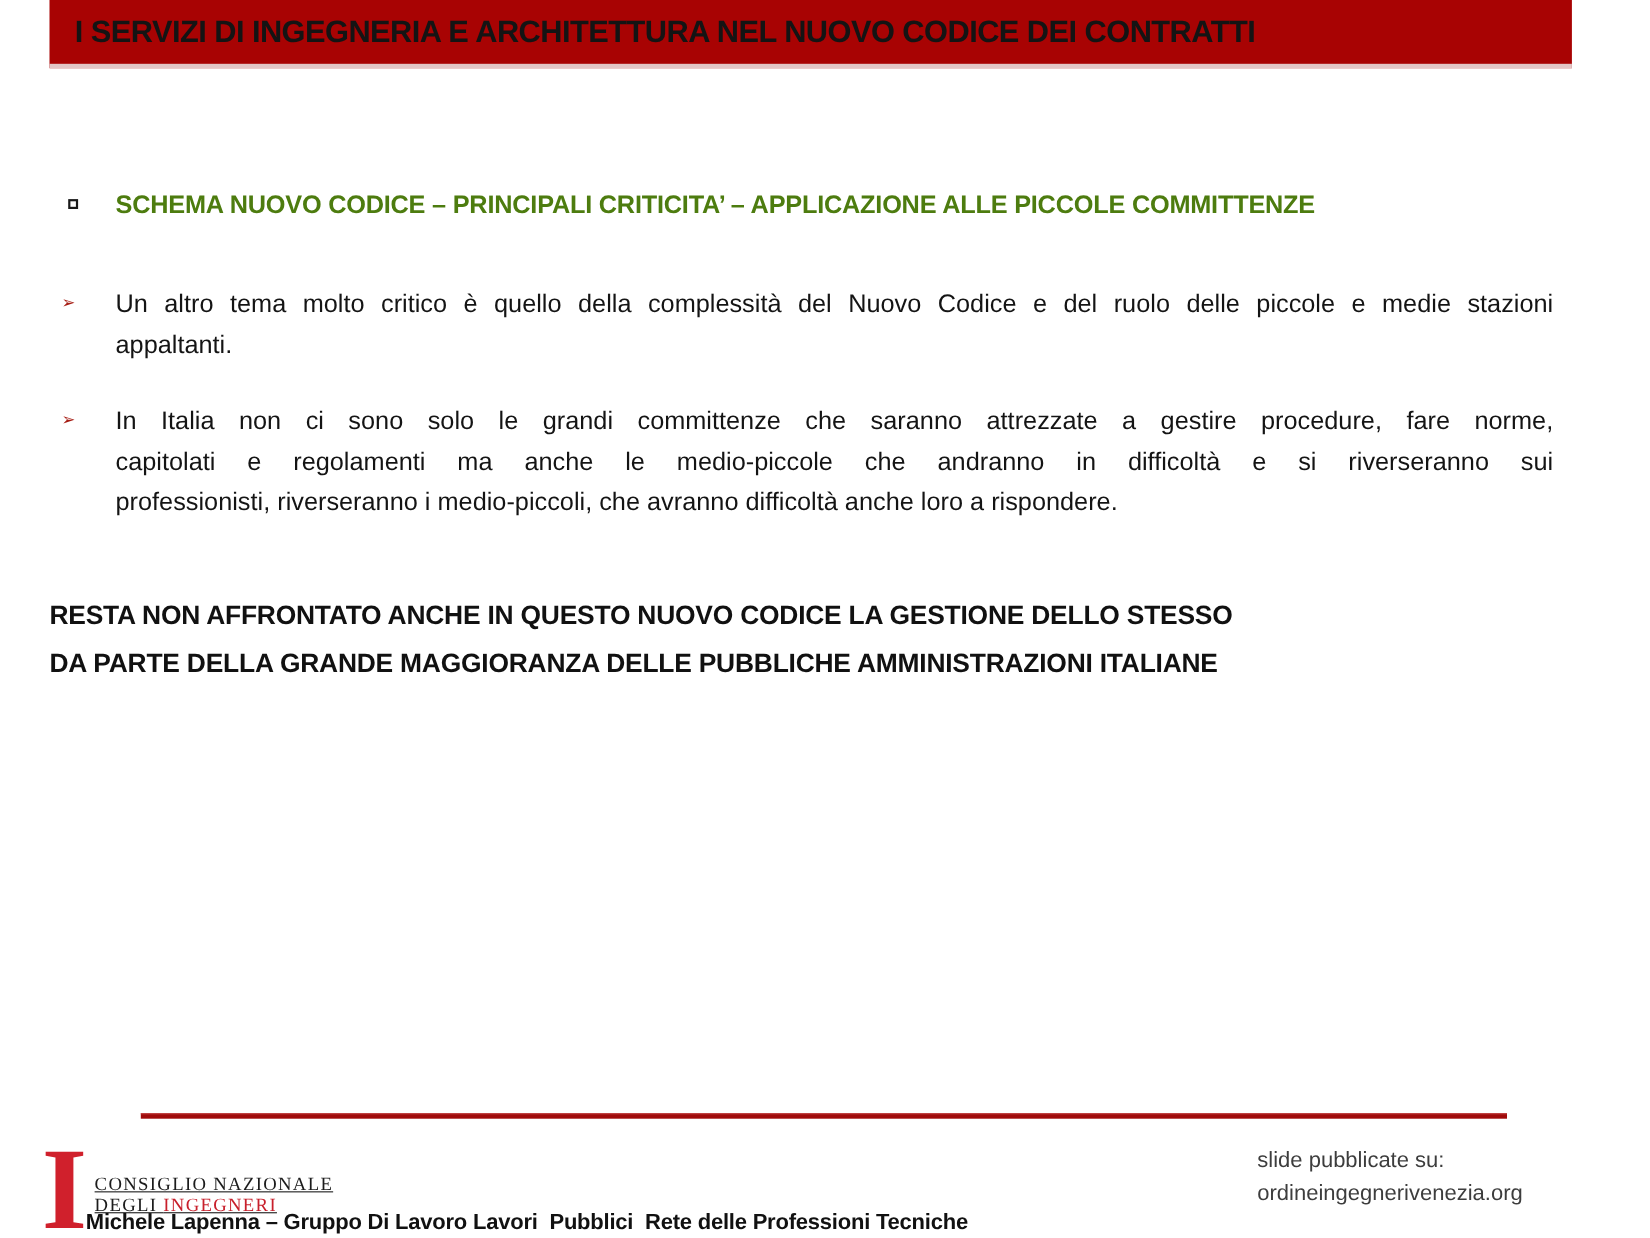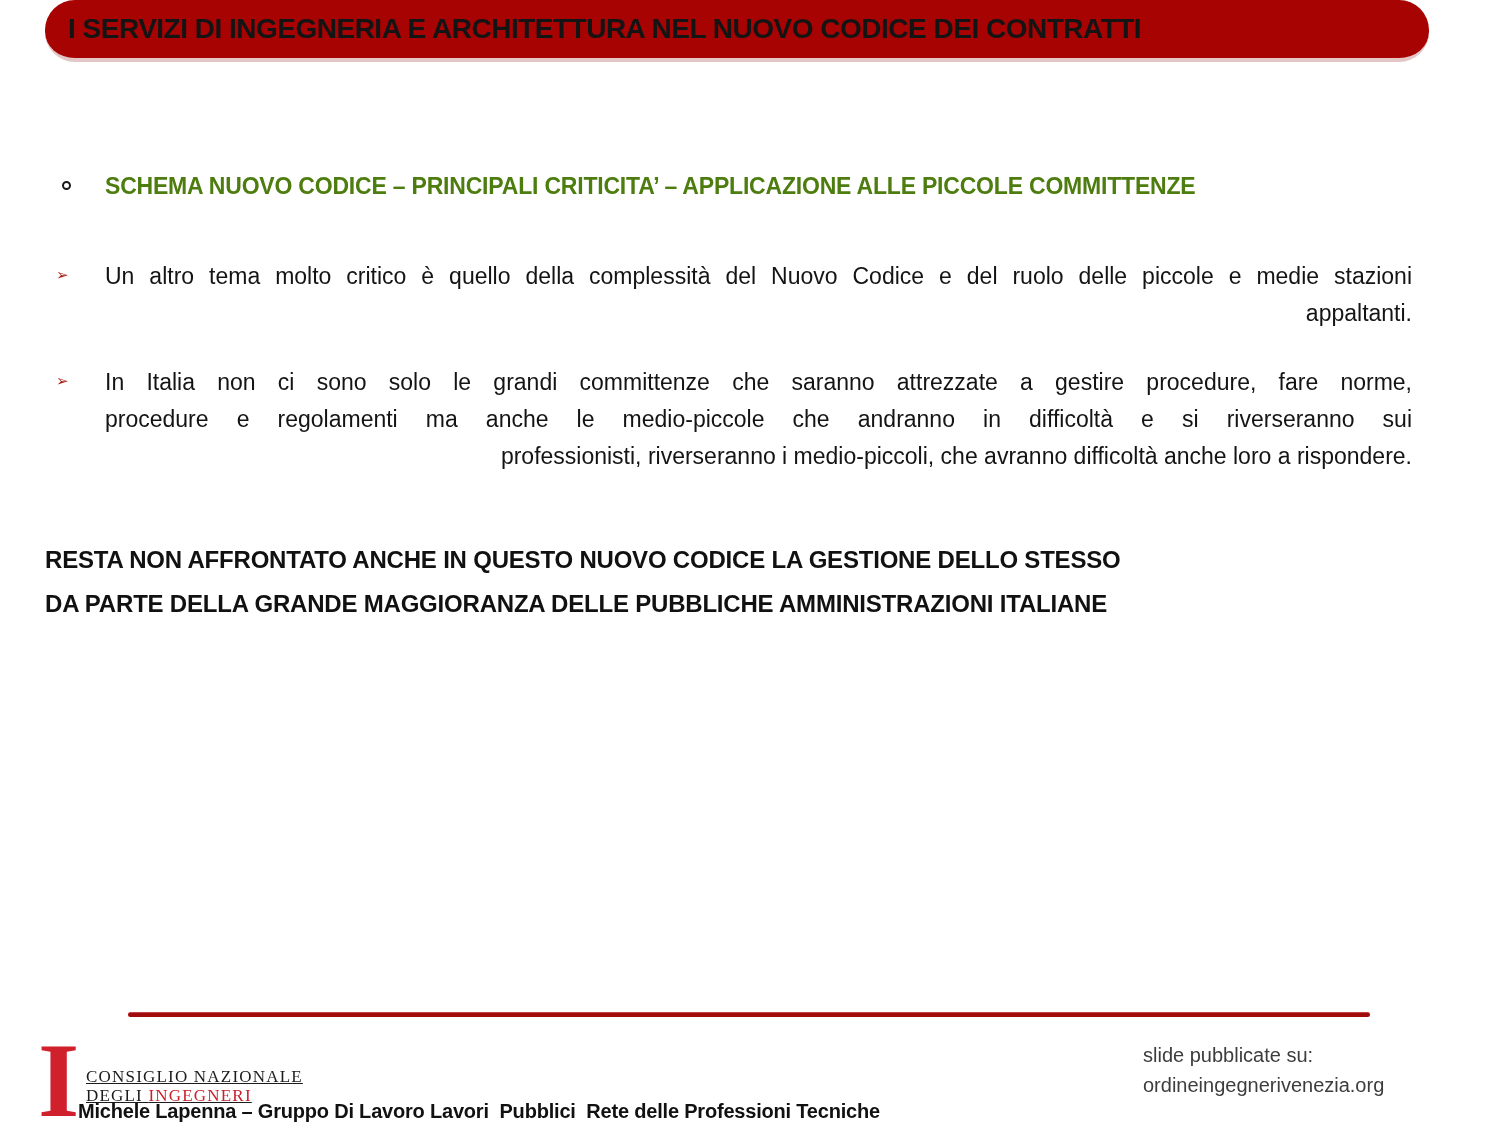--- a/index.html
+++ b/index.html
@@ -1,15 +1,15 @@
 <!DOCTYPE html>
 <html><head>
 <meta charset="utf-8">
 <style>
-  * { margin: 0; padding: 0; box-sizing: border-box; border-radius: 30px; }
+  * { margin: 0; padding: 0; box-sizing: border-box; }
   html, body { width: 1500px; height: 1125px; background: #ffffff; overflow: hidden;
                font-family: "Liberation Sans", sans-serif; }
   .slide { position: relative; width: 1500px; height: 1125px; background: #ffffff; }
 
   
   .header-bar {
     position: absolute; left: 45px; top: 0; width: 1384px; height: 62px;
     background: #a80303; border-bottom: 4px solid #e3c6c6;
     display: flex; align-items: center;
   }
@@ -28,21 +28,21 @@
   }
   .arrow-marker {
     position: absolute; left: 56px; font-size: 15px; color: #a61c13;
     font-family: "DejaVu Sans", sans-serif; line-height: 15px;
   }
   .para {
     position: absolute; left: 105px; width: 1307px;
     font-size: 23px; color: #141414; line-height: 37px;
   }
   .jline { text-align: justify; text-align-last: justify; }
-  .jlast { text-align: right; margin-left: 39px; }
+  .jlast { text-align: left; }
 
   
   .statement {
     position: absolute; left: 45px; top: 538px; width: 1370px;
     font-size: 24px; font-weight: bold; color: #111;
     line-height: 44px; letter-spacing: -0.2px;
   }
 
   
   .red-line {
@@ -85,21 +85,21 @@
 
   <div class="arrow-marker" style="top: 268px;">➢</div>
   <div class="para" style="top: 258px;">
     <div class="jline">Un altro tema molto critico è quello della complessità del Nuovo Codice e del ruolo delle piccole e medie stazioni</div>
     <div class="jlast">appaltanti.</div>
   </div>
 
   <div class="arrow-marker" style="top: 374px;">➢</div>
   <div class="para" style="top: 364px;">
     <div class="jline">In Italia non ci sono solo le grandi committenze che saranno attrezzate a gestire procedure, fare norme,</div>
-    <div class="jline">procedure e regolamenti ma anche le medio-piccole che andranno in difficoltà e si riverseranno sui</div>
+    <div class="jline">capitolati e regolamenti ma anche le medio-piccole che andranno in difficoltà e si riverseranno sui</div>
     <div class="jlast">professionisti, riverseranno i medio-piccoli, che avranno difficoltà anche loro a rispondere.</div>
   </div>
 
   <div class="statement">
     <div>RESTA NON AFFRONTATO ANCHE IN QUESTO NUOVO CODICE LA GESTIONE DELLO STESSO</div>
     <div>DA PARTE DELLA GRANDE MAGGIORANZA DELLE PUBBLICHE AMMINISTRAZIONI ITALIANE</div>
   </div>
 
   <div class="red-line"></div>
 

